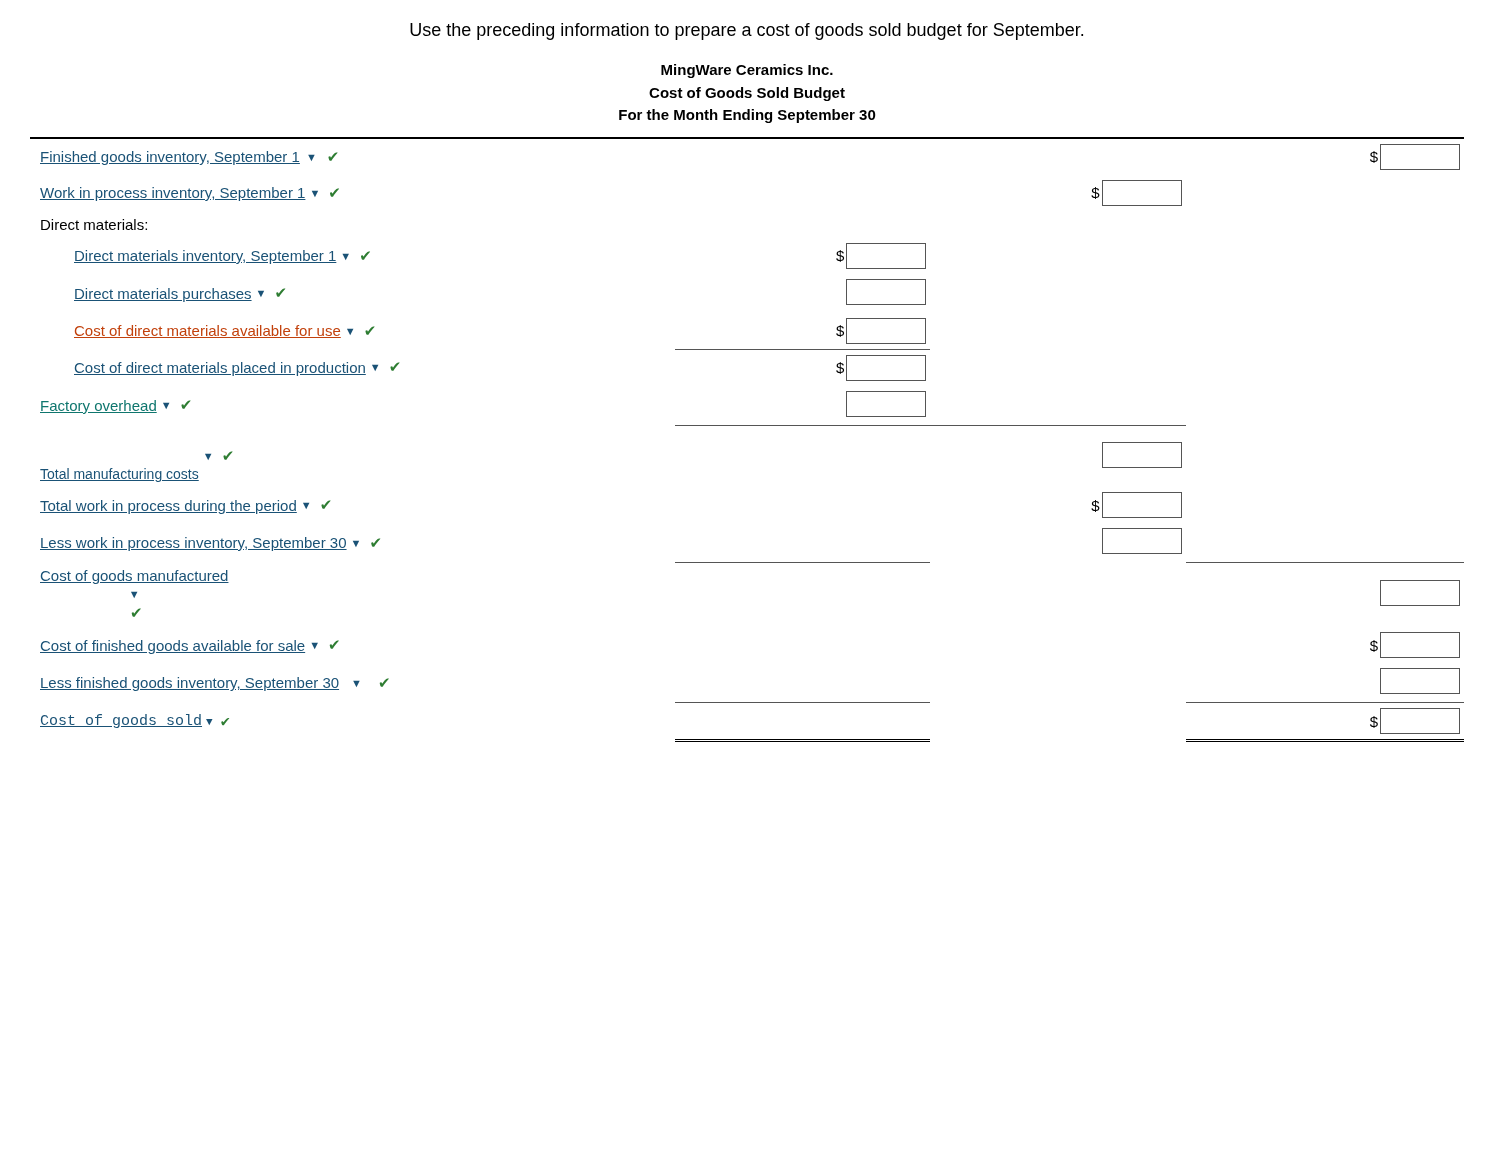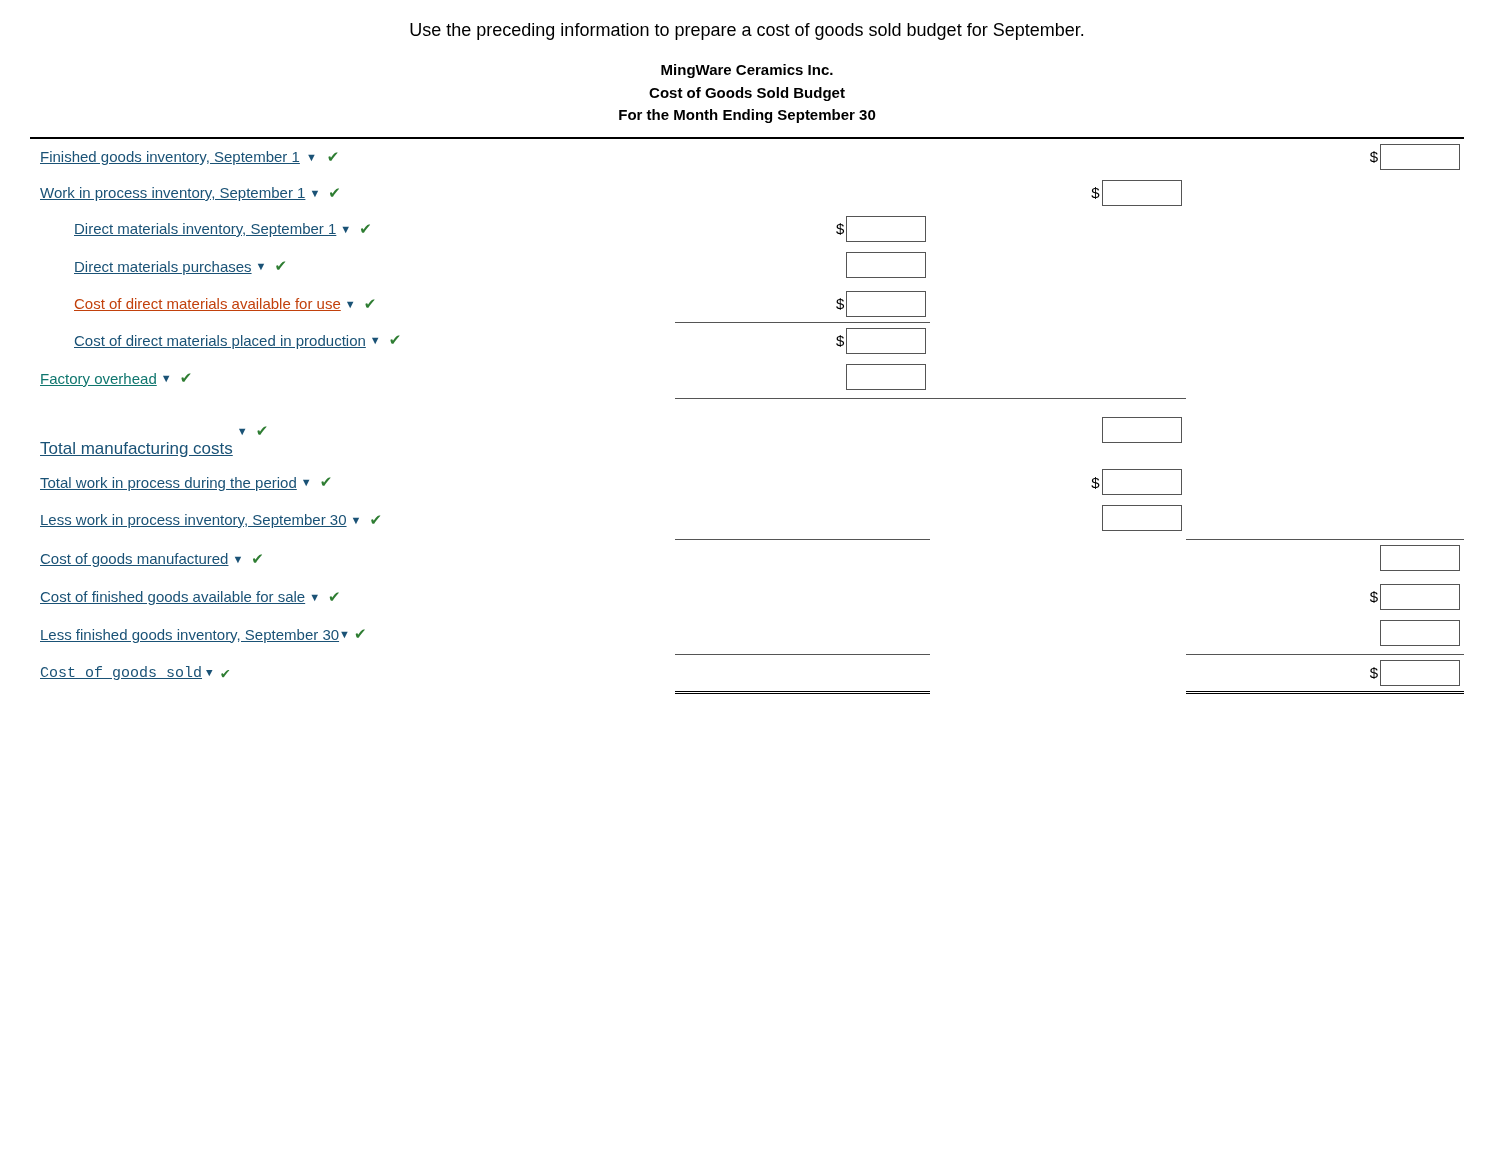--- a/index.html
+++ b/index.html
@@ -114,20 +114,26 @@
       <span class="checkmark" style="color:#2e7d32;font-size:15px;">✔</span>
     </span></td>
     <td style="padding:5px 4px;vertical-align:middle;text-align:right;width:110px;"></td>
     <td style="padding:5px 4px;vertical-align:middle;text-align:right;width:110px;"><span class="dollar-input">
             <span class="dollar-sign">$</span>
             <span class="input-box" style="width:80px;height:26px;border:1px solid #555;display:inline-block;"></span>
           </span></td>
     <td style="padding:5px 4px;vertical-align:middle;text-align:right;width:120px;"></td>
   </tr>
       <tr>
+    <td style="padding:5px 4px;vertical-align:middle;"><span style="padding-left:6px;font-size:15px;">Direct materials:</span></td>
+    <td style="padding:5px 4px;vertical-align:middle;text-align:right;width:110px;"></td>
+    <td style="padding:5px 4px;vertical-align:middle;text-align:right;width:110px;"></td>
+    <td style="padding:5px 4px;vertical-align:middle;text-align:right;width:120px;"></td>
+  </tr>
+      <tr>
     <td style="padding:5px 4px;vertical-align:middle;"><span style="padding-left:40px;display:inline-flex;align-items:center;gap:4px;">
       <a class="dropdown-link" style="color:#1a5276;text-decoration:underline;font-size:15px;cursor:pointer;">Direct materials inventory, September 1</a>
       <span class="dropdown-arrow" style="color:#1a5276;font-size:11px;">▼</span>
       <span class="checkmark" style="color:#2e7d32;font-size:15px;">✔</span>
     </span></td>
     <td style="padding:5px 4px;vertical-align:middle;text-align:right;width:110px;"><span class="dollar-input">
             <span class="dollar-sign">$</span>
             <span class="input-box" style="width:80px;height:26px;border:1px solid #555;display:inline-block;"></span>
           </span></td>
     <td style="padding:5px 4px;vertical-align:middle;text-align:right;width:110px;"></td>
@@ -174,21 +180,21 @@
       <a class="dropdown-link" style="color:#0f766e;text-decoration:underline;font-size:15px;cursor:pointer;">Factory overhead</a>
       <span class="dropdown-arrow" style="color:#1a5276;font-size:11px;">▼</span>
       <span class="checkmark" style="color:#2e7d32;font-size:15px;">✔</span>
     </span></td>
     <td style="padding:5px 4px;vertical-align:middle;text-align:right;width:110px;"><span class="input-box" style="width:80px;height:26px;border:1px solid #555;display:inline-block;"></span></td>
     <td style="padding:5px 4px;vertical-align:middle;text-align:right;width:110px;"></td>
     <td style="padding:5px 4px;vertical-align:middle;text-align:right;width:120px;"></td>
   </tr>
       <tr>
     <td style="padding:5px 4px;vertical-align:middle;"><span style="padding-left:6px;display:inline-flex;align-items:center;gap:4px;">
-      <a class="dropdown-link" style="color:#1a5276;text-decoration:underline;font-size:17px;cursor:pointer;margin-top:36px;">Total manufacturing costs</a>
+      <a class="dropdown-link" style="color:#1a5276;text-decoration:underline;font-size:14px;cursor:pointer;margin-top:36px;">Total manufacturing costs</a>
       <span class="dropdown-arrow" style="color:#1a5276;font-size:11px;">▼</span>
       <span class="checkmark" style="color:#2e7d32;font-size:15px;">✔</span>
     </span></td>
     <td style="padding:5px 4px;vertical-align:middle;text-align:right;width:110px;border-top:1px solid #555;"></td>
     <td style="padding:5px 4px;vertical-align:middle;text-align:right;width:110px;border-top:1px solid #555;"><span class="input-box" style="width:80px;height:26px;border:1px solid #555;display:inline-block;"></span></td>
     <td style="padding:5px 4px;vertical-align:middle;text-align:right;width:120px;"></td>
   </tr>
       <tr>
     <td style="padding:5px 4px;vertical-align:middle;"><span style="padding-left:6px;display:inline-flex;align-items:center;gap:4px;">
       <a class="dropdown-link" style="color:#1a5276;text-decoration:underline;font-size:15px;cursor:pointer;">Total work in process during the period</a>
@@ -206,21 +212,21 @@
     <td style="padding:5px 4px;vertical-align:middle;"><span style="padding-left:6px;display:inline-flex;align-items:center;gap:4px;">
       <a class="dropdown-link" style="color:#1a5276;text-decoration:underline;font-size:15px;cursor:pointer;">Less work in process inventory, September 30</a>
       <span class="dropdown-arrow" style="color:#1a5276;font-size:11px;">▼</span>
       <span class="checkmark" style="color:#2e7d32;font-size:15px;">✔</span>
     </span></td>
     <td style="padding:5px 4px;vertical-align:middle;text-align:right;width:110px;"></td>
     <td style="padding:5px 4px;vertical-align:middle;text-align:right;width:110px;"><span class="input-box" style="width:80px;height:26px;border:1px solid #555;display:inline-block;"></span></td>
     <td style="padding:5px 4px;vertical-align:middle;text-align:right;width:120px;"></td>
   </tr>
       <tr>
-    <td style="padding:5px 4px;vertical-align:middle;"><span style="padding-left:6px;display:inline-flex;align-items:center;gap:4px;">
+    <td style="padding:5px 4px;vertical-align:middle;"><span style="padding-left:6px;display:inline-flex;align-items:center;gap:4px;flex-direction:column;">
       <a class="dropdown-link" style="color:#1a5276;text-decoration:underline;font-size:15px;cursor:pointer;">Cost of goods manufactured</a>
       <span class="dropdown-arrow" style="color:#1a5276;font-size:11px;">▼</span>
       <span class="checkmark" style="color:#2e7d32;font-size:15px;">✔</span>
     </span></td>
     <td style="padding:5px 4px;vertical-align:middle;text-align:right;width:110px;border-top:1px solid #555;"></td>
     <td style="padding:5px 4px;vertical-align:middle;text-align:right;width:110px;"></td>
     <td style="padding:5px 4px;vertical-align:middle;text-align:right;width:120px;border-top:1px solid #555;"><span class="input-box" style="width:80px;height:26px;border:1px solid #555;display:inline-block;"></span></td>
   </tr>
       <tr>
     <td style="padding:5px 4px;vertical-align:middle;"><span style="padding-left:6px;display:inline-flex;align-items:center;gap:4px;">
@@ -229,21 +235,21 @@
       <span class="checkmark" style="color:#2e7d32;font-size:15px;">✔</span>
     </span></td>
     <td style="padding:5px 4px;vertical-align:middle;text-align:right;width:110px;"></td>
     <td style="padding:5px 4px;vertical-align:middle;text-align:right;width:110px;"></td>
     <td style="padding:5px 4px;vertical-align:middle;text-align:right;width:120px;"><span class="dollar-input">
             <span class="dollar-sign">$</span>
             <span class="input-box" style="width:80px;height:26px;border:1px solid #555;display:inline-block;"></span>
           </span></td>
   </tr>
       <tr>
-    <td style="padding:5px 4px;vertical-align:middle;"><span style="padding-left:6px;display:inline-flex;align-items:center;gap:0;">
+    <td style="padding:5px 4px;vertical-align:middle;"><span style="padding-left:6px;display:inline-flex;align-items:center;gap:12px;">
       <a class="dropdown-link" style="color:#1a5276;text-decoration:underline;font-size:15px;cursor:pointer;">Less finished goods inventory, September 30</a>
       <span class="dropdown-arrow" style="color:#1a5276;font-size:11px;">▼</span>
       <span class="checkmark" style="color:#2e7d32;font-size:15px;">✔</span>
     </span></td>
     <td style="padding:5px 4px;vertical-align:middle;text-align:right;width:110px;"></td>
     <td style="padding:5px 4px;vertical-align:middle;text-align:right;width:110px;"></td>
     <td style="padding:5px 4px;vertical-align:middle;text-align:right;width:120px;"><span class="input-box" style="width:80px;height:26px;border:1px solid #555;display:inline-block;"></span></td>
   </tr>
       <tr>
     <td style="padding:5px 4px;vertical-align:middle;font-family:Liberation Mono, monospace;"><span style="padding-left:6px;display:inline-flex;align-items:center;gap:4px;">

